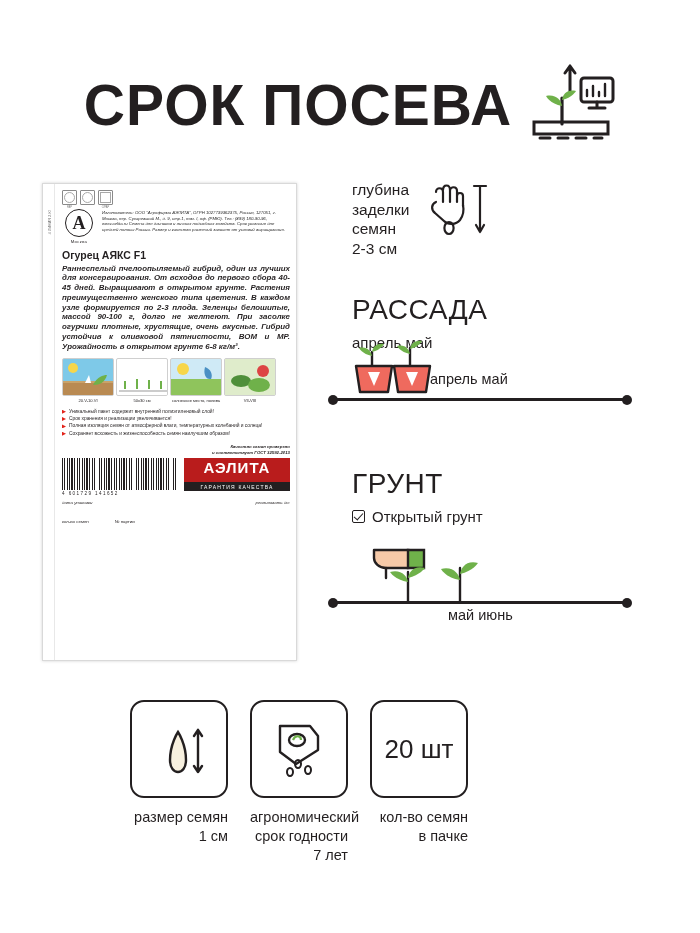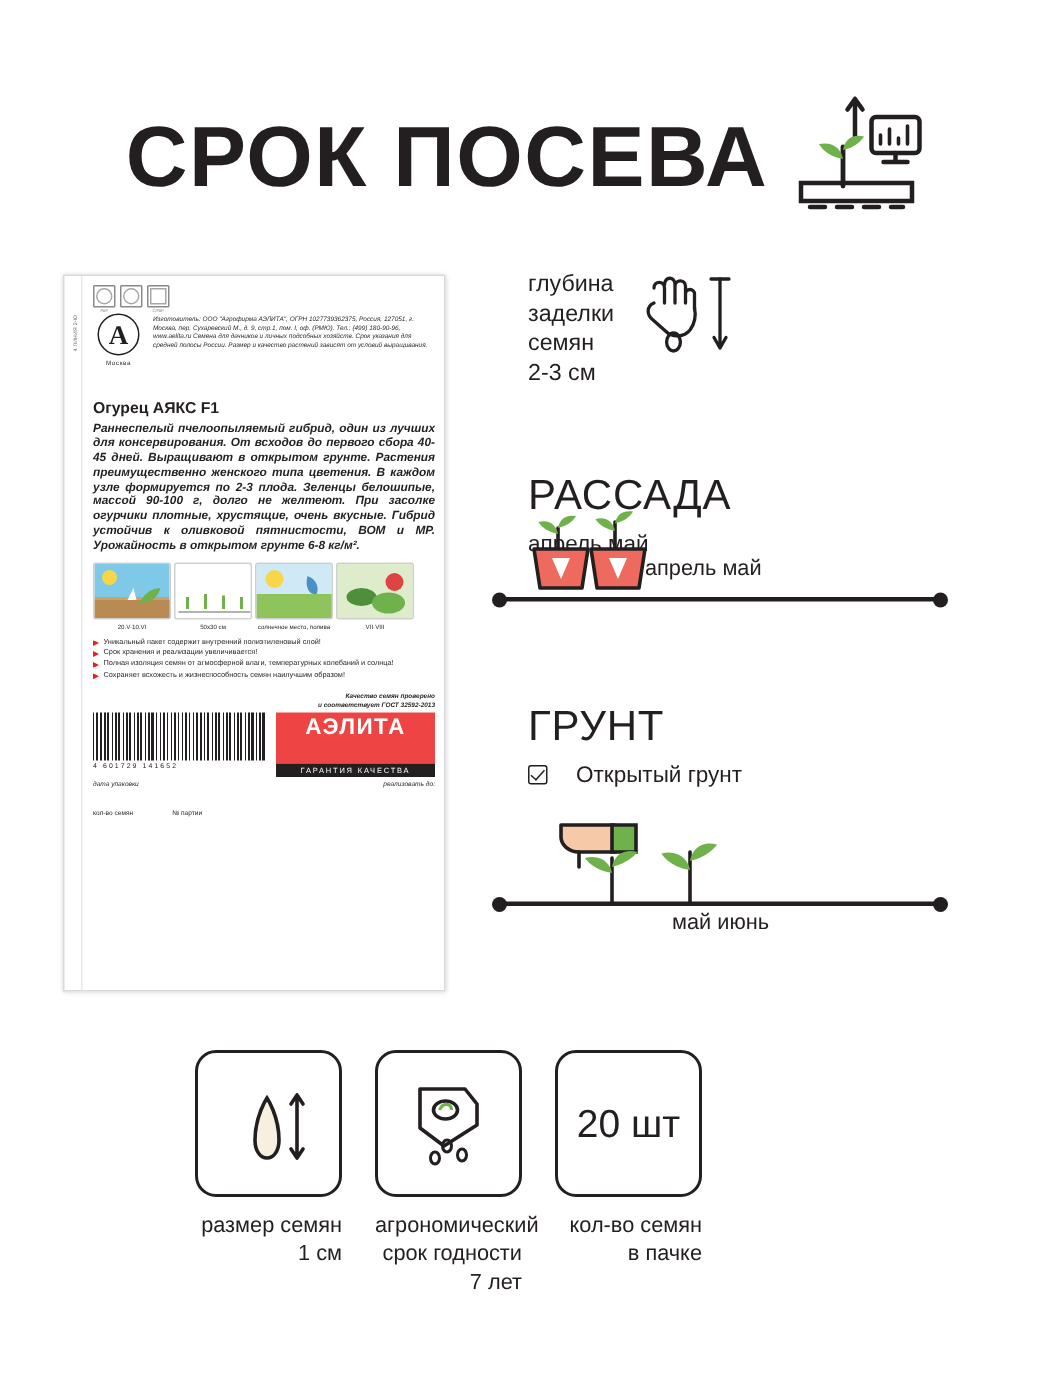--- a/index.html
+++ b/index.html
@@ -134,21 +134,21 @@
   .legal {
     flex: 1;
     font-size: 4.3px;
     line-height: 1.32;
     color: #2a2a2a;
     font-style: italic;
     padding-top: 1px;
   }
 
   .product-name {
-    margin-top: 22px;
+    margin-top: 5px;
     font-size: 10.5px;
     font-weight: bold;
     color: #231f20;
   }
   .desc {
     margin-top: 3px;
     font-size: 7.9px;
     line-height: 1.24;
     font-weight: bold;
     font-style: italic;
@@ -234,26 +234,26 @@
   .barcode .num {
     font-size: 4.6px;
     letter-spacing: 1.4px;
     margin-top: .5px;
   }
   .aelita-block {
     flex: 1;
     text-align: center;
   }
   .aelita-logo {
-    background: #ef4444;
+    background: #b91c1c;
     color: #fff;
     font-size: 15px;
     font-weight: bold;
     letter-spacing: 1px;
-    padding: 1px 4px 16px;
+    padding: 1px 4px 6px;
     display: block;
     font-family: "Liberation Sans", sans-serif;
   }
   .aelita-sub {
     background: #231f20;
     color: #fff;
     font-size: 5px;
     letter-spacing: 1.2px;
     padding: 1.5px 0;
     display: block;
@@ -296,38 +296,38 @@
     width: 70px;
     height: 62px;
     position: relative;
   }
 
   .section {
     position: absolute;
     left: 352px;
     width: 320px;
   }
-  .section.rassada { top: 316px; }
+  .section.rassada { top: 296px; }
   .section.grunt  { top: 470px; }
 
   .section-title {
     font-size: 28px;
     color: #231f20;
     letter-spacing: .5px;
     line-height: 1;
   }
   .section-sub {
     font-size: 15px;
     margin-top: 10px;
     color: #231f20;
   }
   .checkrow {
     display: flex;
     align-items: center;
-    gap: 19px;
+    gap: 7px;
     margin-top: 10px;
     font-size: 15px;
     color: #231f20;
   }
   .checkbox {
     width: 13px; height: 13px;
     border: 1.6px solid #231f20;
     border-radius: 2px;
     position: relative;
     flex: 0 0 13px;

